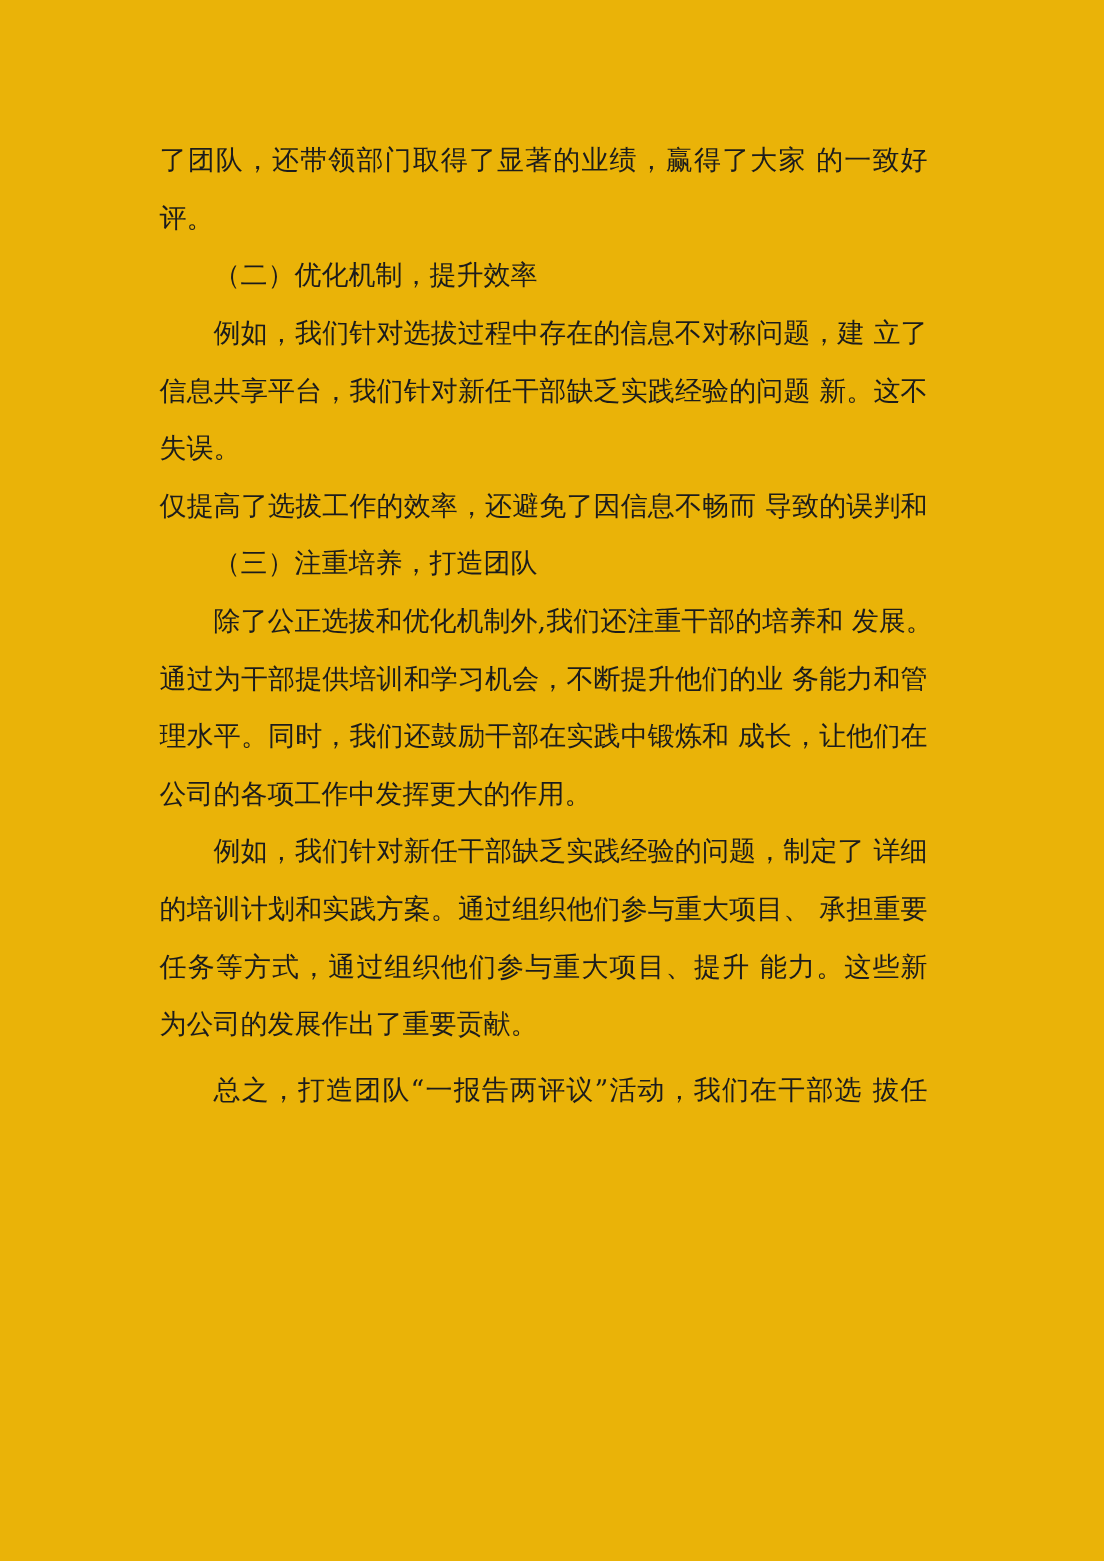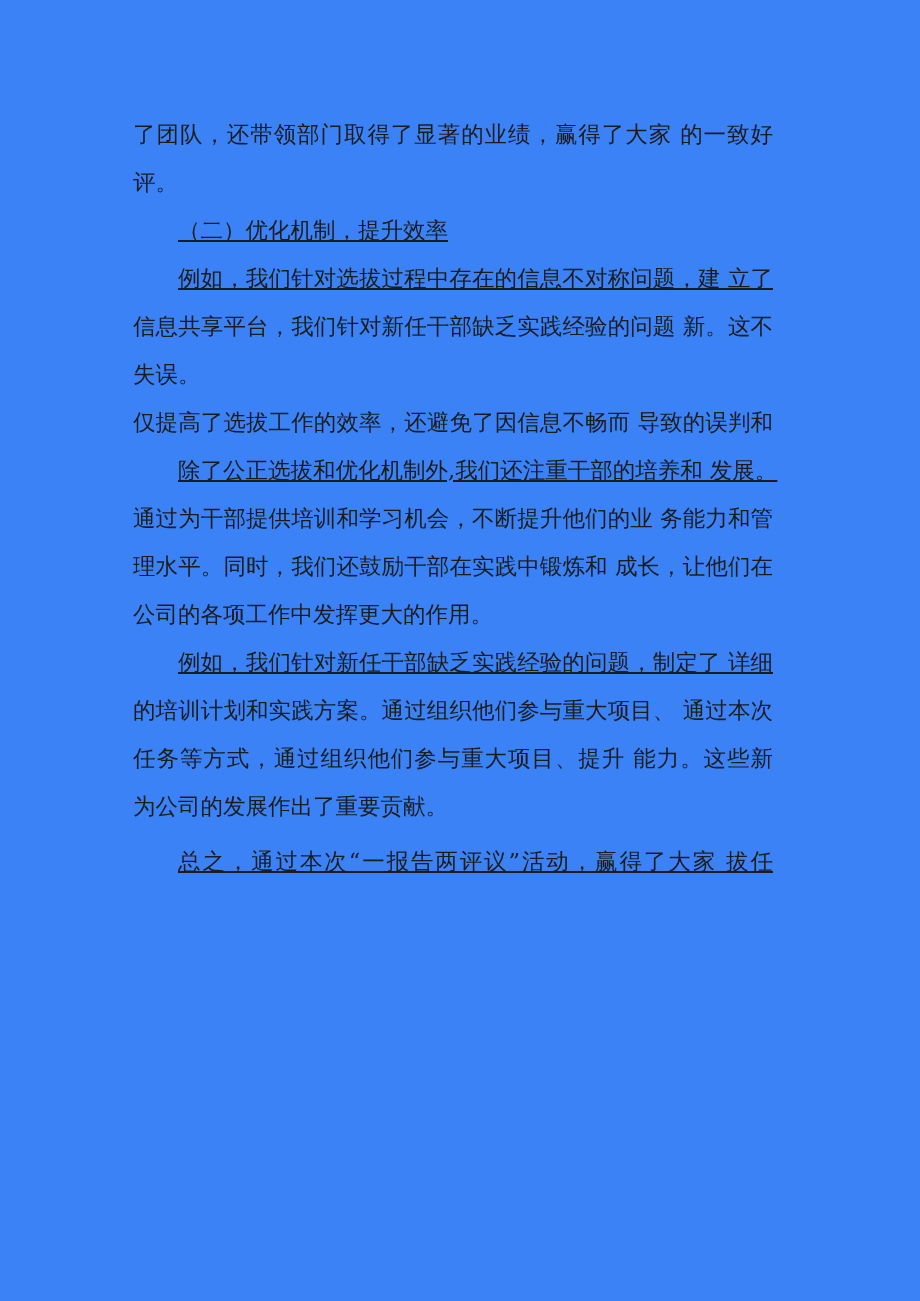--- a/index.html
+++ b/index.html
@@ -4,21 +4,21 @@
 <style>
   html, body {
     margin: 0;
     padding: 0;
     background: #ffffff;
   }
   .page {
     position: relative;
     width: 920px;
     height: 1301px;
-    background: #3b82f6;
+    background: #eab308;
     overflow: hidden;
     font-family: "DejaVu Serif", serif;
   }
   .doc {
     position: absolute;
     left: 133px;
     top: 110px;
     width: 640px;
     font-size: 22.5px;
     line-height: 48px;
@@ -29,21 +29,20 @@
     white-space: pre;
     text-align: left;
   }
   .line--fill {
     text-align: justify;
     text-align-last: justify;
     text-justify: inter-character;
   }
   .line--indent {
     text-indent: 45px;
-    text-decoration: underline;
   }
 </style>
 </head>
 <body>
 
 <div class="page">
   <div class="doc" style="color: rgb(28, 28, 28);">
       <div class="para">
         <div class="line line--fill">了团队，还带领部门取得了显著的业绩，赢得了大家 的一致好</div>
         <div class="line">评。</div>
@@ -51,28 +50,31 @@
       <div class="para">
         <div class="line line--indent">（二）优化机制，提升效率</div>
       </div>
       <div class="para">
         <div class="line line--fill line--indent">例如，我们针对选拔过程中存在的信息不对称问题，建 立了</div>
         <div class="line line--fill">信息共享平台，我们针对新任干部缺乏实践经验的问题 新。这不</div>
         <div class="line">失误。</div>
         <div class="line line--fill">仅提高了选拔工作的效率，还避免了因信息不畅而 导致的误判和</div>
       </div>
       <div class="para">
+        <div class="line line--indent">（三）注重培养，打造团队</div>
+      </div>
+      <div class="para">
         <div class="line line--fill line--indent">除了公正选拔和优化机制外,我们还注重干部的培养和 发展。</div>
         <div class="line line--fill">通过为干部提供培训和学习机会，不断提升他们的业 务能力和管</div>
         <div class="line line--fill">理水平。同时，我们还鼓励干部在实践中锻炼和 成长，让他们在</div>
         <div class="line">公司的各项工作中发挥更大的作用。</div>
       </div>
       <div class="para">
         <div class="line line--fill line--indent">例如，我们针对新任干部缺乏实践经验的问题，制定了 详细</div>
-        <div class="line line--fill">的培训计划和实践方案。通过组织他们参与重大项目、 通过本次</div>
+        <div class="line line--fill">的培训计划和实践方案。通过组织他们参与重大项目、 承担重要</div>
         <div class="line line--fill">任务等方式，通过组织他们参与重大项目、提升 能力。这些新</div>
         <div class="line">为公司的发展作出了重要贡献。</div>
       </div>
       <div class="para" style="margin-top: 7px;">
-        <div class="line line--fill line--indent">总之，通过本次“一报告两评议”活动，赢得了大家 拔任</div>
+        <div class="line line--fill line--indent">总之，打造团队“一报告两评议”活动，我们在干部选 拔任</div>
       </div>
     </div>
 </div>
 
 </body></html>

